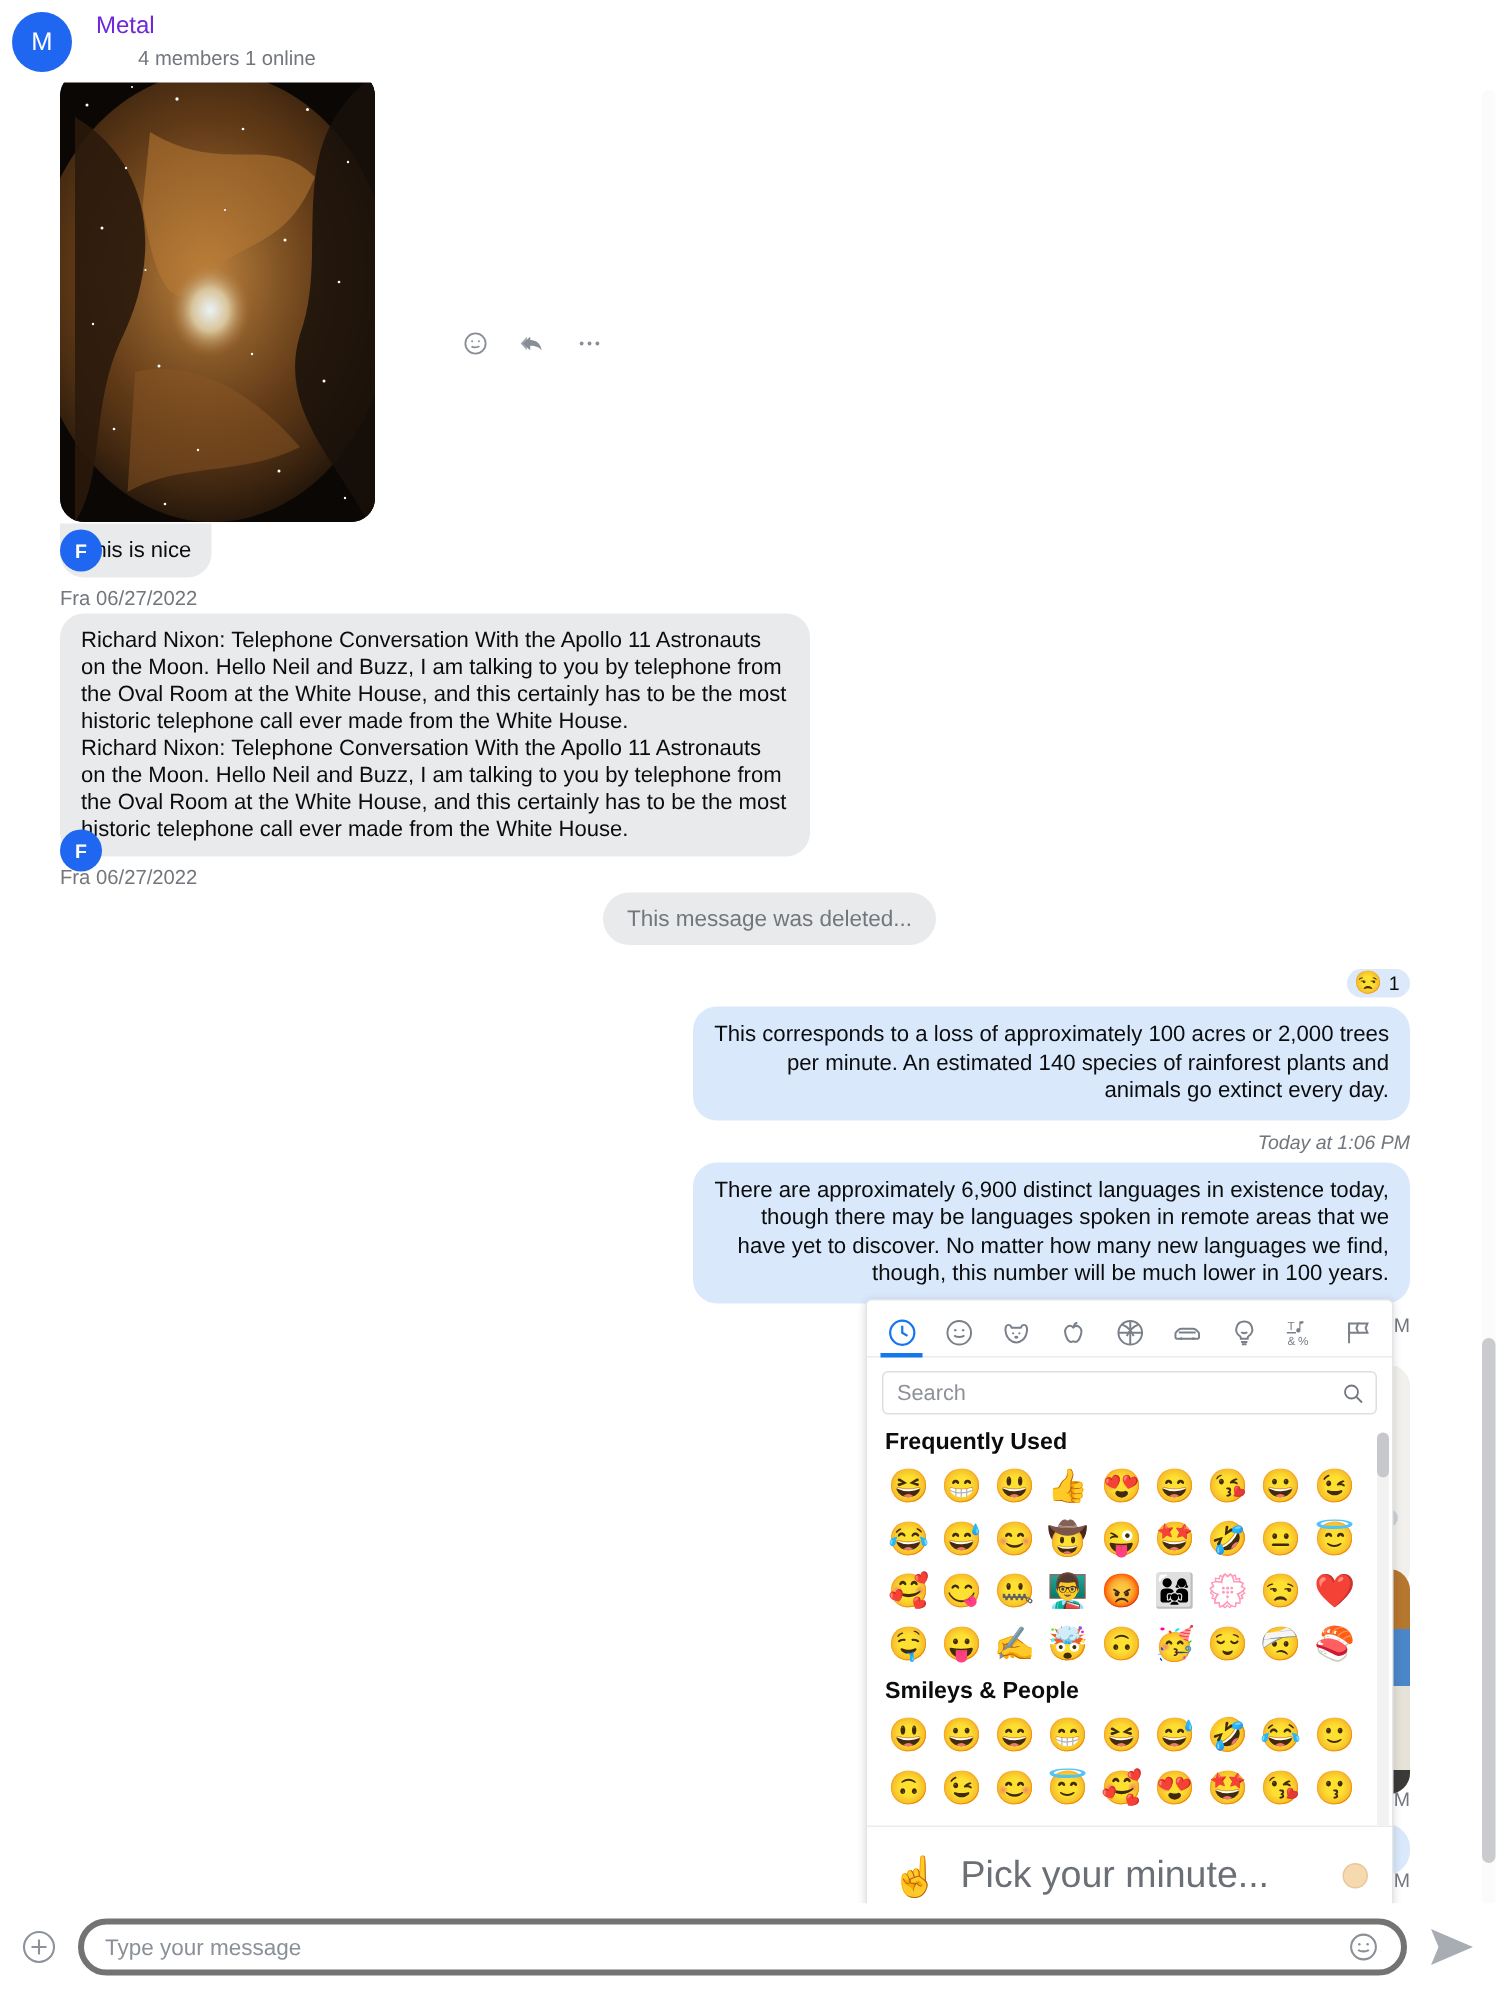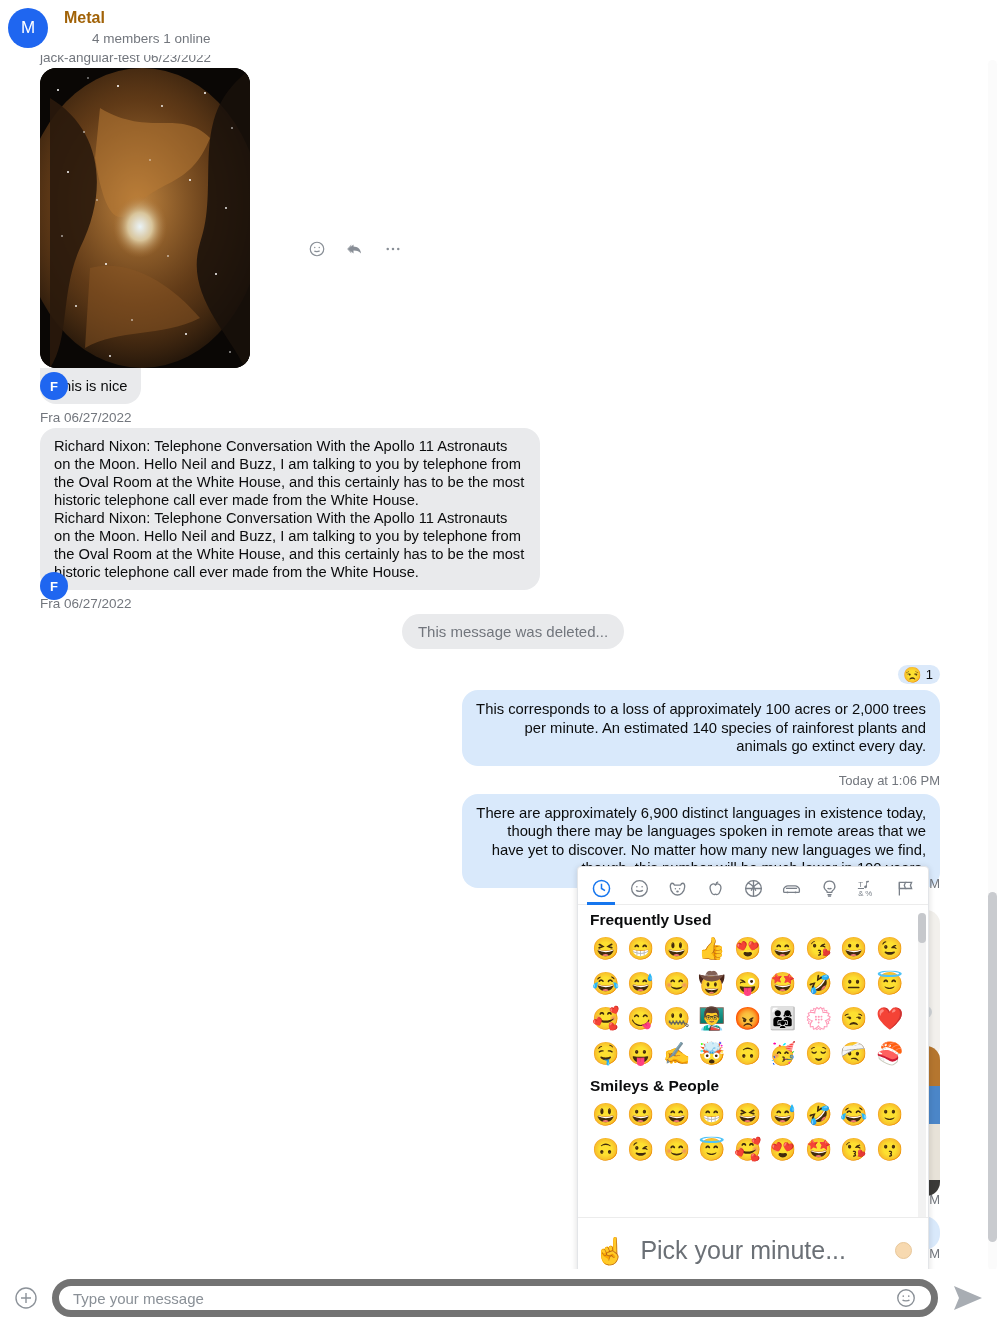--- a/index.html
+++ b/index.html
@@ -17,21 +17,21 @@
     display: flex; align-items: center; padding: 0 0 0 8px;
     background: #fff; z-index: 40;
   }
   .avatar {
     width: 40px; height: 40px; border-radius: 50%;
     background: #1f66f0; color: #fff;
     display: flex; align-items: center; justify-content: center;
     font-size: 17px; font-weight: 400; flex: none;
   }
   .chan-meta { margin-left: 16px; }
-  .chan-title { font-size: 16px; font-weight: bold; color: #a16207; line-height: 18px; }
+  .chan-title { font-size: 16px; font-weight: normal; color: #6d28d9; line-height: 18px; }
   .chan-sub { font-size: 13.5px; color: #72767d; margin-top: 4px; line-height: 15px; margin-left: 28px; }
 
   
   .msg-list {
     position: absolute; top: 0; left: 0; width: 988px; height: 1270px;
     overflow: hidden; padding-top: 48px;
   }
   .row { position: relative; padding-left: 40px; }
 
   .sys-label {
@@ -159,21 +159,21 @@
 
   
   .composer {
     position: absolute; left: 0; bottom: 0; width: 1000px; height: 57px;
     background: #fff; display: flex; align-items: center;
     padding: 0 14px 0 14px; gap: 14px; z-index: 70;
     border-top: 1px solid #fff;
   }
   .plus { width: 24px; height: 24px; color: #8c9299; flex: none; }
   .comp-field {
-    flex: 1; height: 38px; border: 7px solid #737373; border-radius: 19px;
+    flex: 1; height: 38px; border: 4px solid #737373; border-radius: 19px;
     display: flex; align-items: center; padding: 0 14px; gap: 8px; background: #fff;
   }
   .comp-field input {
     flex: 1; border: 0; outline: none; background: transparent;
     font-size: 15px; color: #33363a; font-family: "Liberation Sans", sans-serif;
   }
   .comp-field input::placeholder { color: #8a9097; }
   .smiley { width: 22px; height: 22px; color: #8a9097; flex: none; }
   .send { width: 34px; height: 30px; color: #a8adb3; flex: none; }
 
@@ -187,21 +187,20 @@
     width: 9px; height: 350px; background: #c9cbcf; border-radius: 5px;
   }
 </style>
 </head>
 <body>
 
 <div class="app">
 
   <div class="msg-list">
 
-    <div class="sys-label">jack-angular-test 06/23/2022</div>
 
     <div class="row" style="position:relative;">
       <span class="img-wrap">
         <svg class="msg-img" viewBox="0 0 210 300" preserveAspectRatio="xMidYMid slice">
           <defs>
             <radialGradient id="neb1" cx="50%" cy="53%" r="26%">
               <stop offset="0%" stop-color="#eaf3f7"></stop>
               <stop offset="45%" stop-color="#d8c49a"></stop>
               <stop offset="100%" stop-color="#a9743a" stop-opacity="0"></stop>
             </radialGradient>
@@ -284,21 +283,21 @@
     <div class="out-wrap" style="margin-top:16px;">
       <span class="reaction">
         <span class="em">😒</span>
         <span>1</span>
       </span>
     </div>
 
     <div class="out-wrap" style="margin-top:6px;">
       <span class="bubble-out">This corresponds to a loss of approximately 100 acres or 2,000 trees per minute. An estimated 140 species of rainforest plants and animals go extinct every day.</span>
     </div>
-    <div class="ts-out" style="margin-top:7px;">Today at 1:06 PM</div>
+    <div class="ts-out" style="margin-top:7px;font-style:italic;">Today at 1:06 PM</div>
 
     <div class="out-wrap" style="margin-top:6px;">
       <span class="bubble-out">There are approximately 6,900 distinct languages in existence today, though there may be languages spoken in remote areas that we have yet to discover. No matter how many new languages we find, though, this number will be much lower in 100 years.</span>
     </div>
 
     <div class="behind" style="top:910px;">
       <svg class="behind-img" viewBox="0 0 160 150">
         <rect width="160" height="150" fill="#f2f0ec"></rect>
         <circle cx="84" cy="60" r="44" fill="#fdfdfd" stroke="#e2ded6"></circle>
         <circle cx="84" cy="60" r="26" fill="#f6efdc"></circle>
@@ -402,20 +401,29 @@
       </div>
       <div class="pk-tab">
         <svg viewBox="0 0 24 24" fill="none" stroke="currentColor" stroke-width="1.5">
           <path d="M5 20V5"></path>
           <path d="M5 5h7l-1.4 3.4L12 12H5Z"></path>
           <path d="M12 5h7l-1.4 3.4L19 12h-7"></path>
         </svg>
       </div>
     </div>
 
+    <div class="pk-search-wrap">
+      <div class="pk-search">
+        <input type="text" value="" placeholder="Search" style="">
+        <svg class="mag" viewBox="0 0 24 24" fill="none" stroke="currentColor" stroke-width="1.8">
+          <circle cx="10.5" cy="10.5" r="6.5"></circle>
+            <path d="M15.5 15.5 21 21"></path>
+        </svg>
+      </div>
+    </div>
 
     <div class="pk-body">
       <div>
         <div class="pk-sec-title">Frequently Used</div>
         <div class="pk-grid">
             <div class="pk-em">😆</div>
             <div class="pk-em">😁</div>
             <div class="pk-em">😃</div>
             <div class="pk-em">👍</div>
             <div class="pk-em">😍</div>

